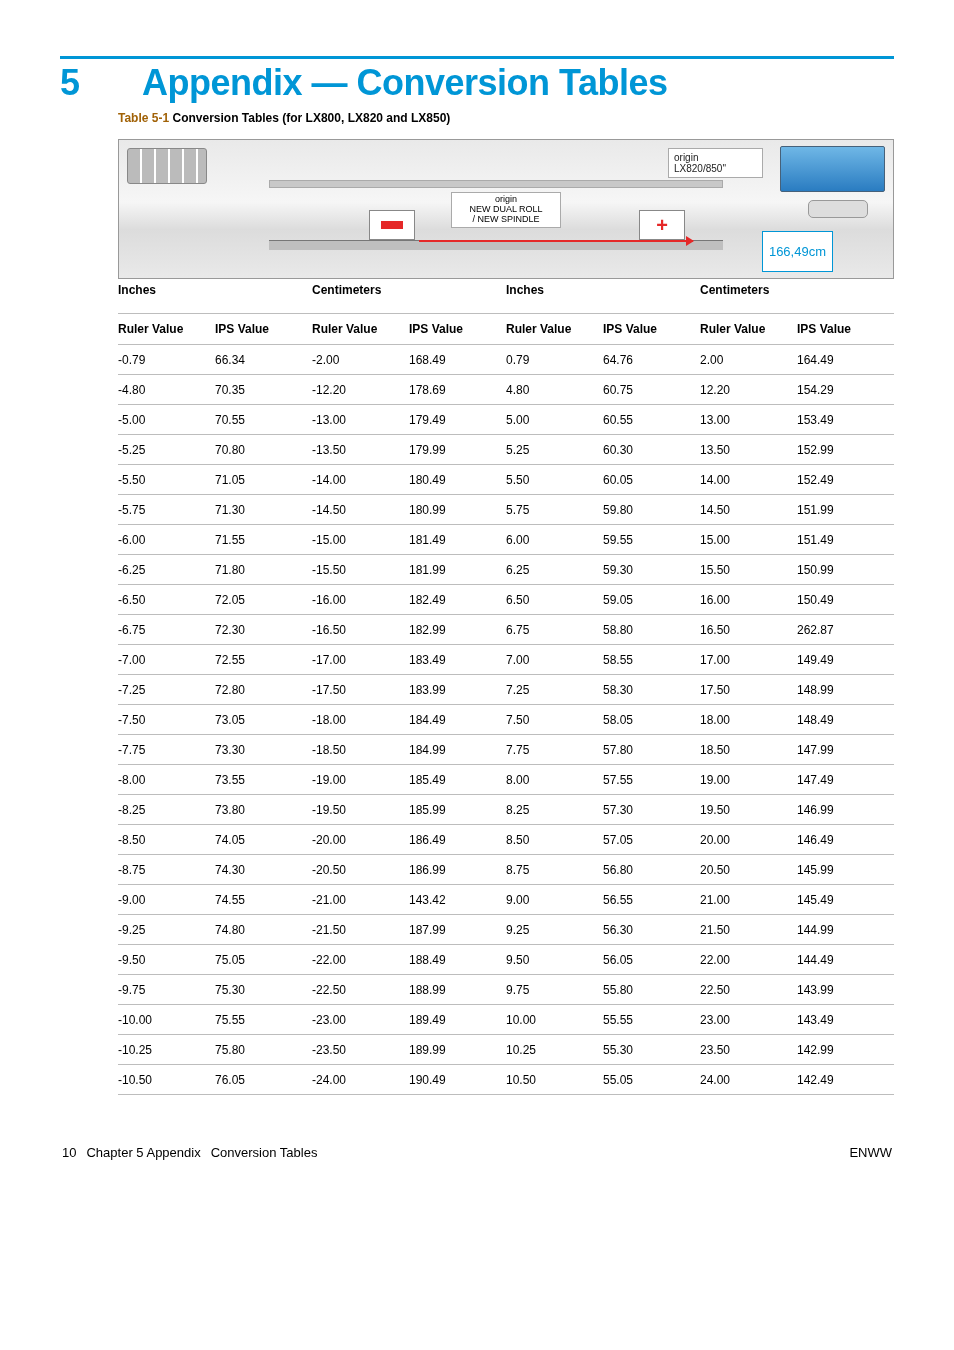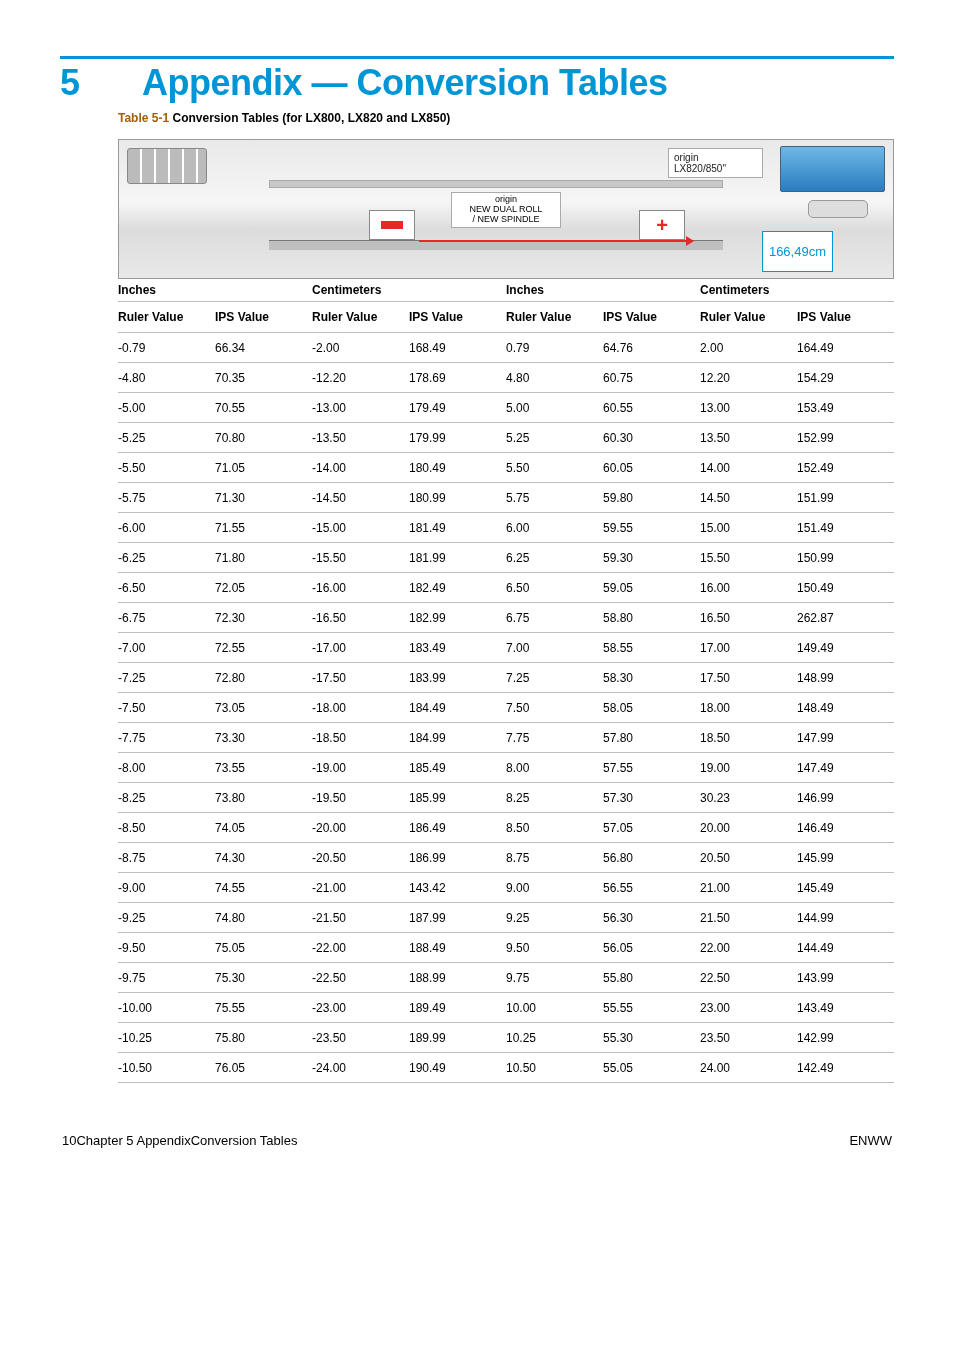--- a/index.html
+++ b/index.html
@@ -176,21 +176,21 @@
     padding: 8px 6px 7px 0;
     border-bottom: 1px solid #bdbdbd;
     font-weight: 400;
     white-space: nowrap;
   }
   table.conv thead tr.group th {
     font-weight: 800;
     font-size: 12px;
     border-bottom: 1px solid #bdbdbd;
     padding-top: 4px;
-    padding-bottom: 4px;
+    padding-bottom: 16px;
   }
   table.conv thead tr.sub th {
     font-weight: 800;
     font-size: 12px;
     border-bottom: 1px solid #bdbdbd;
     padding-top: 8px;
     padding-bottom: 8px;
   }
   table.conv col.c1 { width: 12.5%; }
   table.conv col.c2 { width: 12.5%; }
@@ -203,20 +203,21 @@
 
   .footer {
     display: flex;
     justify-content: space-between;
     font-size: 13px;
     margin-top: 50px;
     padding: 0 2px;
   }
   .footer .left {
     display: flex;
+    gap: 10px;
   }
 </style>
 </head>
 <body>
 
 <div class="page">
 
   <div class="top-rule"></div>
 
   <div class="title-row">
@@ -431,21 +432,21 @@
           <td>19.00</td>
           <td>147.49</td>
         </tr>
         <tr>
           <td>-8.25</td>
           <td>73.80</td>
           <td>-19.50</td>
           <td>185.99</td>
           <td>8.25</td>
           <td>57.30</td>
-          <td>30.23</td>
+          <td>19.50</td>
           <td>146.99</td>
         </tr>
         <tr>
           <td>-8.50</td>
           <td>74.05</td>
           <td>-20.00</td>
           <td>186.49</td>
           <td>8.50</td>
           <td>57.05</td>
           <td>20.00</td>

